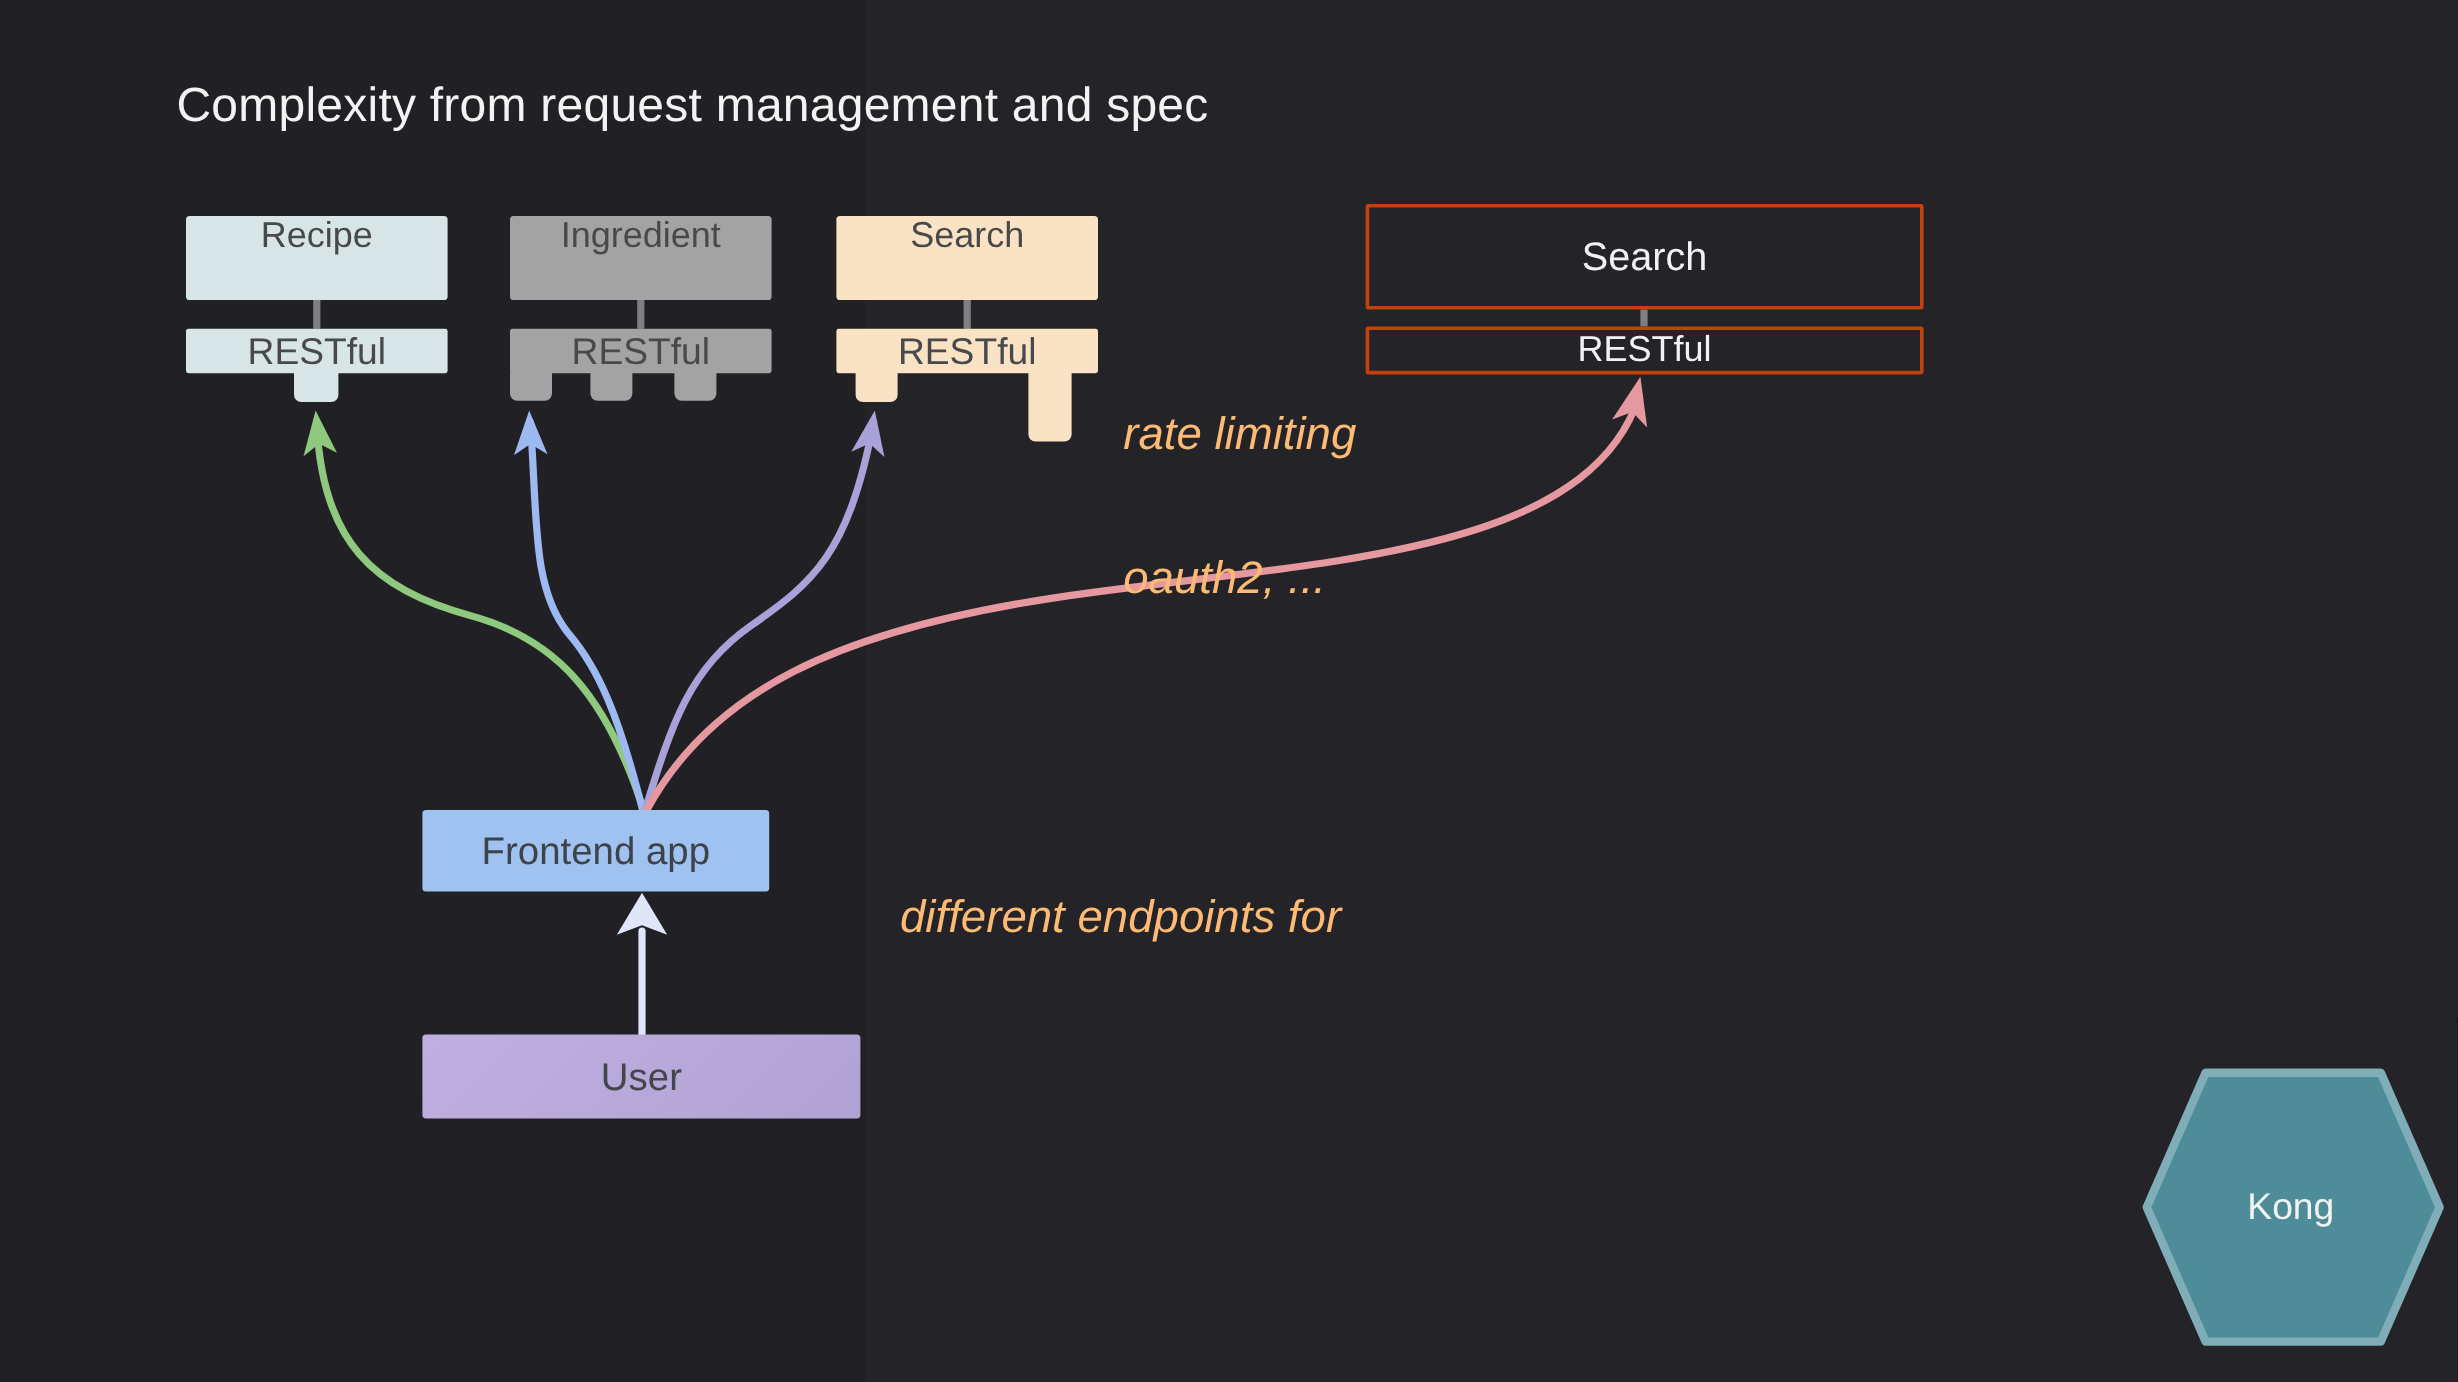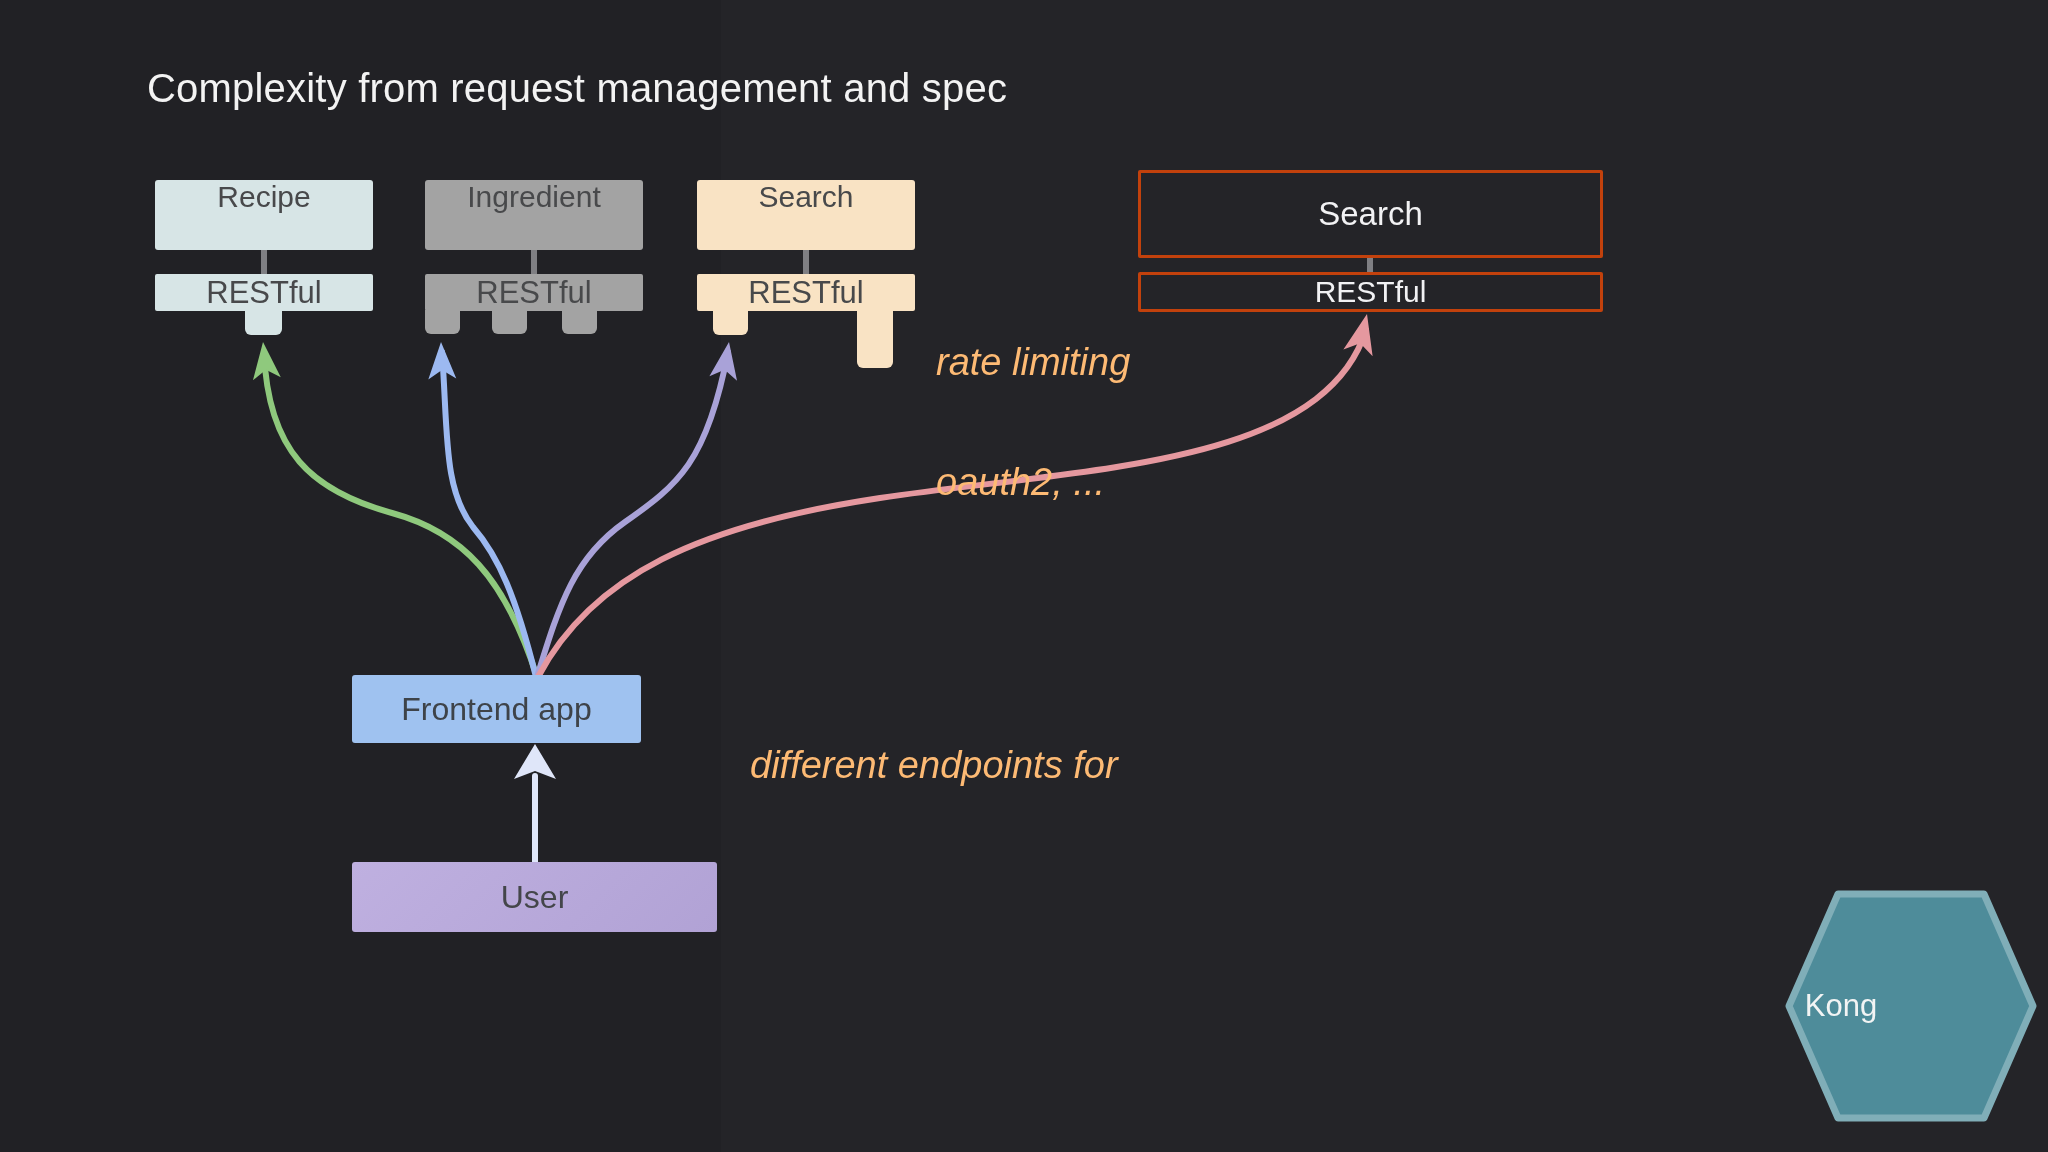--- a/index.html
+++ b/index.html
@@ -60,21 +60,21 @@
     display:flex;align-items:center;justify-content:center;
     font-size:32px;color:#44464a;
   }
 
   .note{position:absolute;color:#fdba74;font-size:38px;line-height:40px;white-space:pre-wrap;font-style:italic;}
   #note-rate{left:936px;top:262px;}
   #note-endpoints{left:750px;top:658px;line-height:43px;}
 
   
   .kong-label{
-    position:absolute;left:1719px;top:988px;width:244px;text-align:center;
+    position:absolute;left:1787px;top:988px;width:244px;text-align:center;
     color:#f2f4f4;font-size:31px;
   }
 </style>
 </head>
 <body>
 
 <div id="canvas">
 
   <div class="seam"></div>
 

